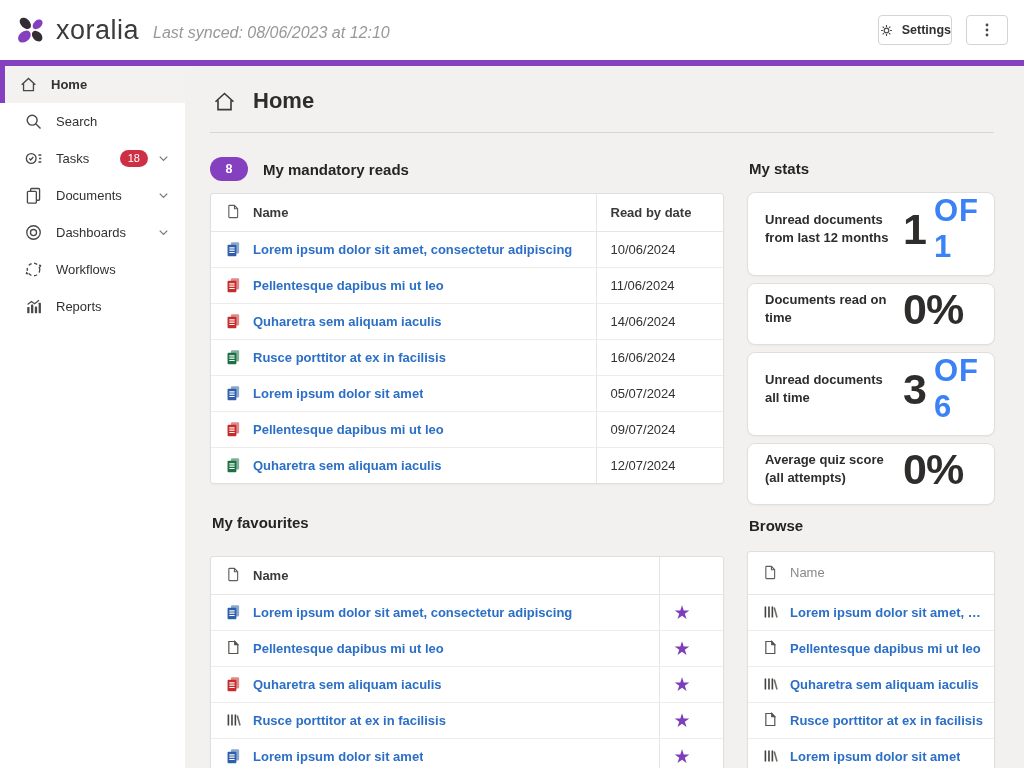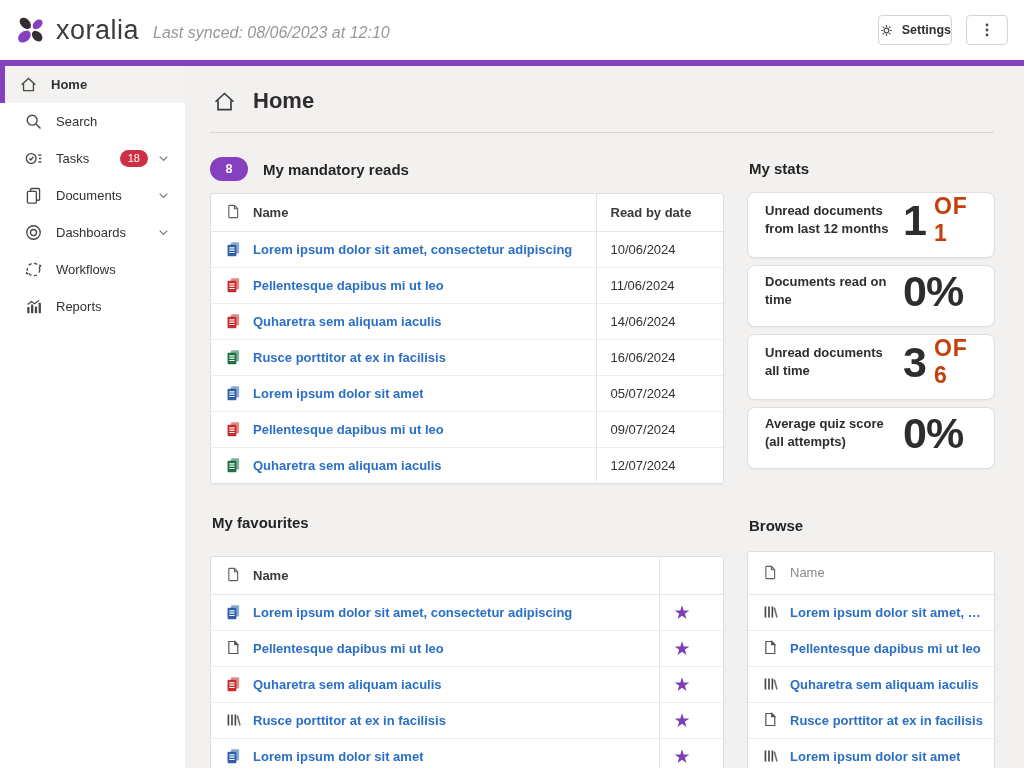--- a/index.html
+++ b/index.html
@@ -73,21 +73,21 @@
   .star-col { width:64px; border-left:1px solid #e8e6e4; text-align:center; padding:0; }
   .star { color:#7d3fb8; font-size:19px; cursor:pointer; line-height:1; }
   .browse-head th { color:#8a8886 !important; font-weight:400 !important; height:42px !important; }
 
   
   .stat-card { background:#fff; border:1px solid #e1dfdd; border-radius:8px; box-shadow:0 1px 2px rgba(0,0,0,.04);
     display:flex; align-items:center; padding:0 16px 10px 17px; margin-bottom:7px; min-height:62px; }
   .stat-label { width:132px; flex:0 0 auto; font-size:13px; font-weight:700; color:#2f2d2c; line-height:1.35; }
   .stat-value-wrap { flex:1; display:flex; align-items:center; justify-content:flex-start; gap:8px; padding-left:6px; }
   .stat-value { font-size:43px; font-weight:700; color:#2f2d2c; letter-spacing:-1px; }
-  .stat-suffix { font-size:23px; font-weight:600; color:#c2410c; letter-spacing:1px; }
+  .stat-suffix { font-size:31px; font-weight:600; color:#3b82f6; letter-spacing:1px; }
   .stats-title { margin-bottom:15px; margin-top:3px; }
 </style>
 </head>
 <body>
 
 <div class="app">
 
   <div class="topbar">
     <div class="brand-wrap">
       <span class="brand-logo">

